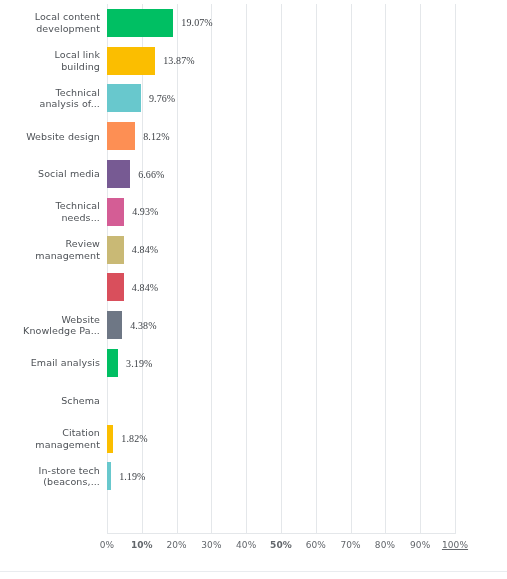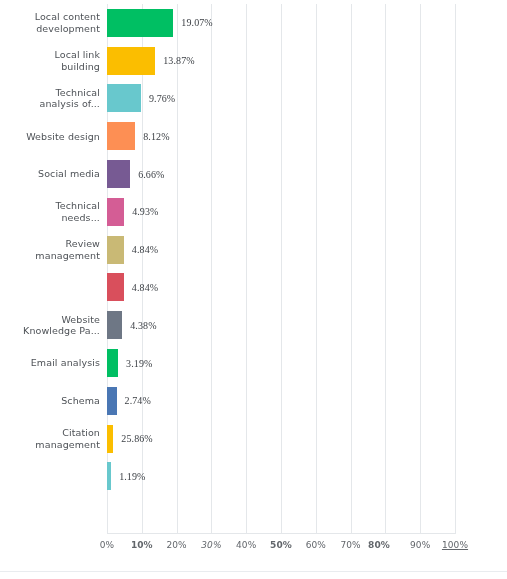--- a/index.html
+++ b/index.html
@@ -208,48 +208,46 @@
         </div>
         <div class="row">
           <div class="cat-label">Email analysis</div>
           <div class="bar-wrap">
             <div class="bar" title="Email marketing 3.19%" style="width: 11.1012px; background: rgb(0, 191, 99);"></div>
             <span class="value-label">3.19%</span>
           </div>
         </div>
         <div class="row">
           <div class="cat-label">Schema</div>
-          <div class="bar-wrap">
-            <div class="bar" title="Schema 2.74%" style="width: 9.5352px; background: rgb(74, 119, 180);"></div>
-            <span class="value-label">2.74%</span>
-          </div>
         </div>
         <div class="row">
           <div class="cat-label">Citation
 management</div>
           <div class="bar-wrap">
             <div class="bar" title="Citation management 1.82%" style="width: 6.3336px; background: rgb(251, 190, 0);"></div>
-            <span class="value-label">25.86%</span>
-          </div>
-        </div>
-        <div class="row">
+            <span class="value-label">1.82%</span>
+          </div>
+        </div>
+        <div class="row">
+          <div class="cat-label">In-store tech
+(beacons,...</div>
           <div class="bar-wrap">
             <div class="bar" title="In-store tech (beacons,... 1.19%" style="width: 4.1412px; background: rgb(104, 200, 205);"></div>
             <span class="value-label">1.19%</span>
           </div>
         </div>
       </div>
     <div class="xaxis" id="xaxis">
         <span class="xtick" style="left: 0px;">0%</span>
         <span class="xtick" style="left: 34.8px; font-weight: bold;">10%</span>
         <span class="xtick" style="left: 69.6px;">20%</span>
-        <span class="xtick" style="left: 104.4px; font-style: italic;">30%</span>
+        <span class="xtick" style="left: 104.4px;">30%</span>
         <span class="xtick" style="left: 139.2px;">40%</span>
         <span class="xtick" style="left: 174px; font-weight: bold;">50%</span>
         <span class="xtick" style="left: 208.8px;">60%</span>
         <span class="xtick" style="left: 243.6px;">70%</span>
-        <span class="xtick" style="left: 272px; font-weight: bold;">80%</span>
+        <span class="xtick" style="left: 278px;">80%</span>
         <span class="xtick" style="left: 313.2px;">90%</span>
         <span class="xtick" style="left: 348px; text-decoration: underline;">100%</span>
       </div>
   </div>
   <div class="bottom-rule"></div>
 </div>
 
 </body></html>

